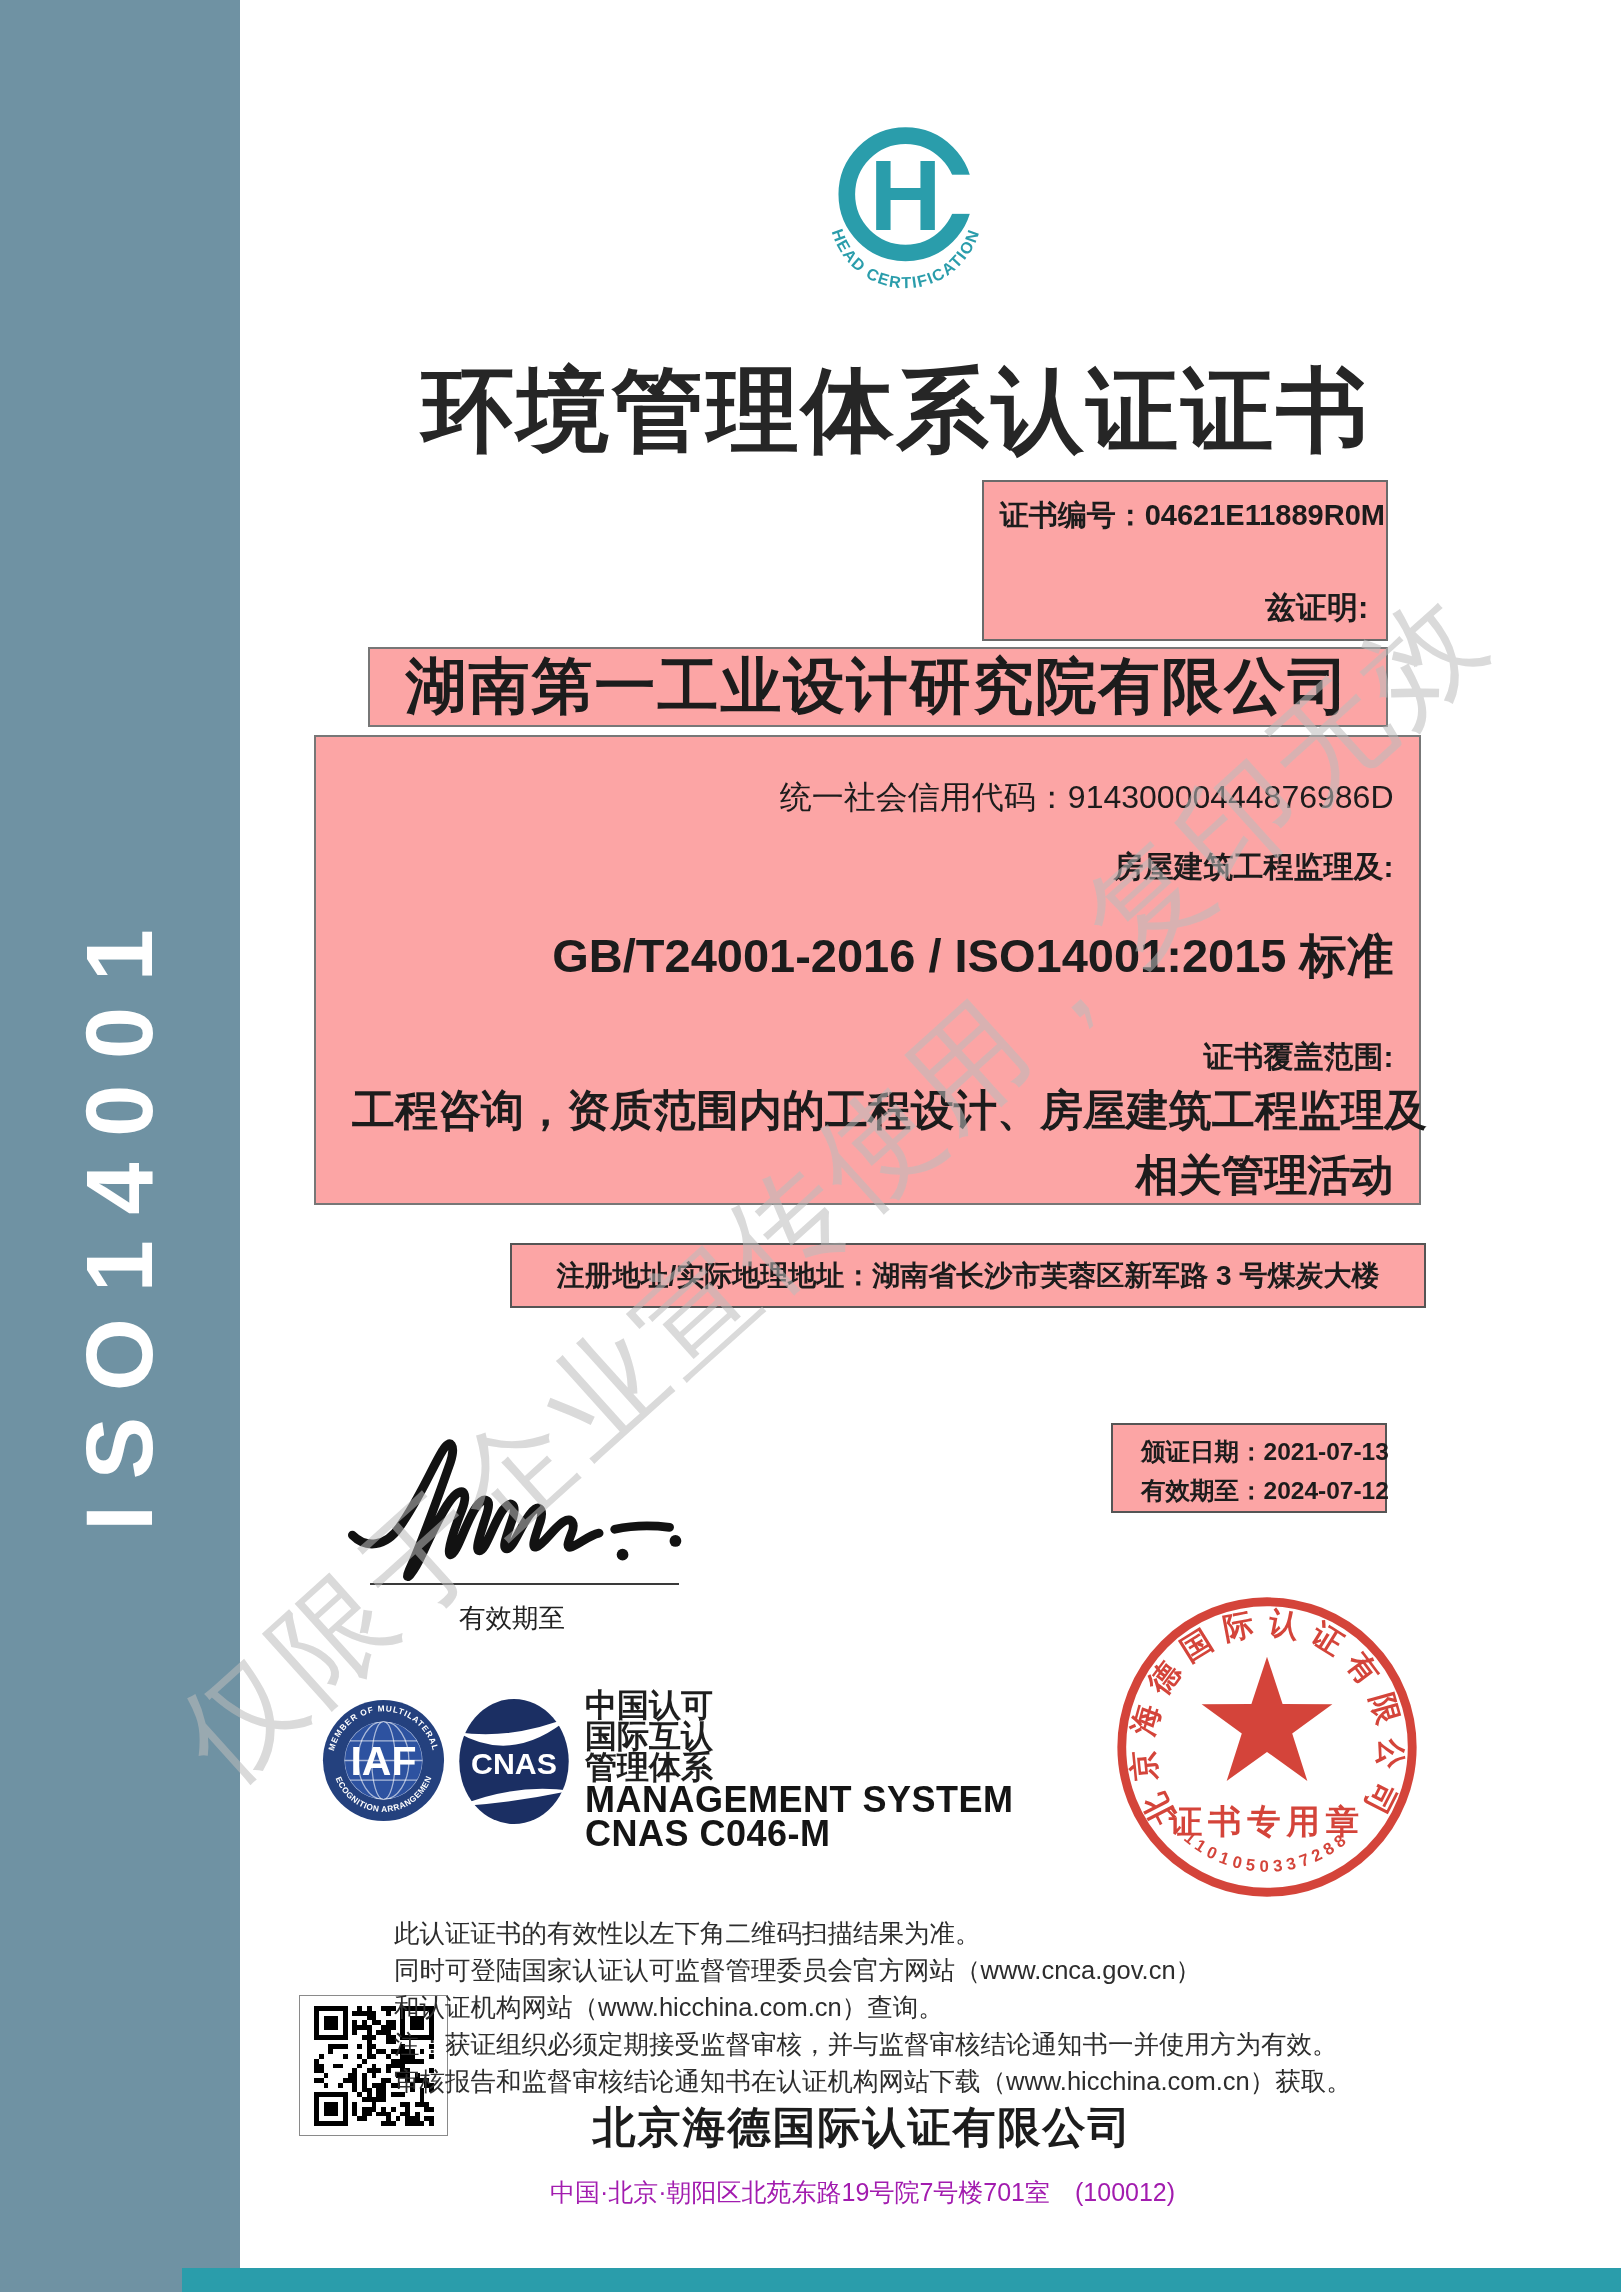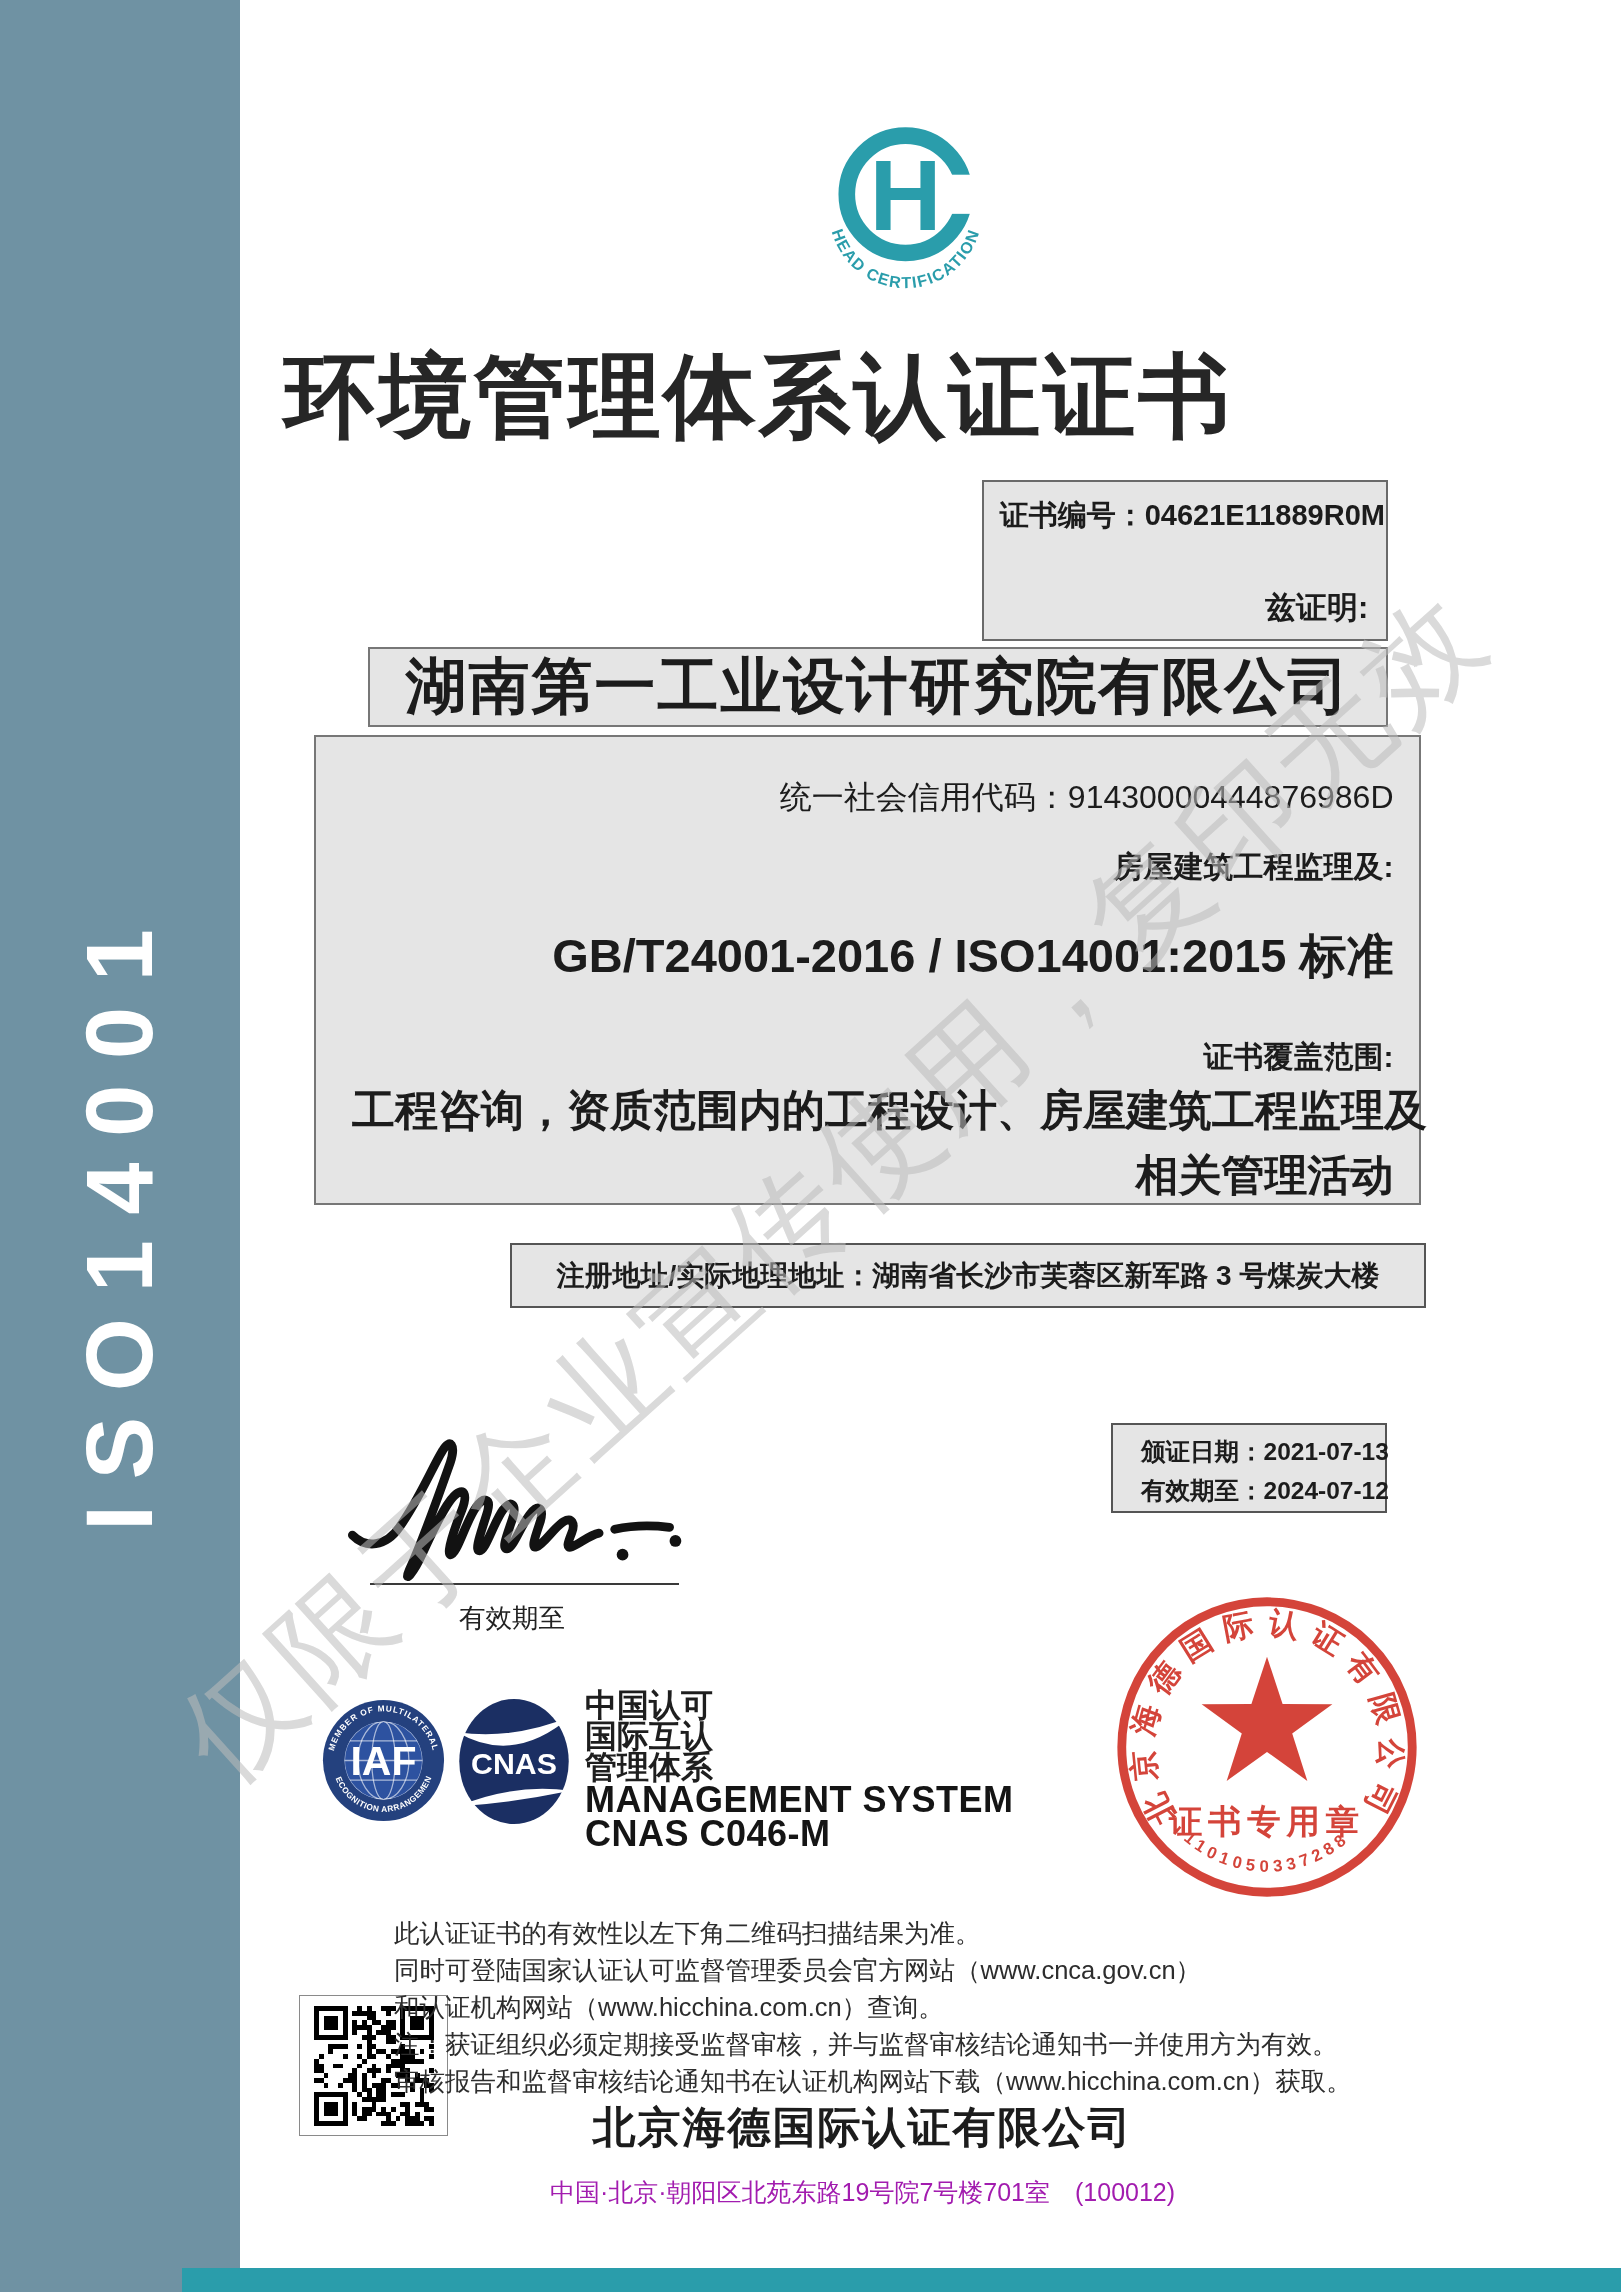--- a/index.html
+++ b/index.html
@@ -11,24 +11,24 @@
   #iso-vert{left:56px;top:1531px;transform:rotate(-90deg);transform-origin:0 0;
             font-size:94px;font-weight:bold;letter-spacing:25.5px;color:#ffffff;
             white-space:nowrap;line-height:127px;z-index:2;}
   
   #watermark{left:157px;top:1710px;transform:rotate(-42deg);transform-origin:0 0;
              font-size:116px;line-height:127px;letter-spacing:5.9px;color:#bcbcbc;
              opacity:.55;white-space:nowrap;z-index:3;pointer-events:none;}
   
   #hc-logo{left:821px;top:116px;z-index:2;}
   
-  #title{left:240px;top:335px;width:1313px;text-align:left;font-size:92px;
-         font-weight:900;letter-spacing:2.9px;color:#262626;z-index:2;padding-left:44px;}
-  
-  .box{background:#e5e5e5;border:2px solid #6a6a6a;z-index:2;}
+  #title{left:240px;top:349px;width:1313px;text-align:center;font-size:92px;
+         font-weight:900;letter-spacing:2.9px;color:#262626;z-index:2;}
+  
+  .box{background:#fca5a5;border:2px solid #6a6a6a;z-index:2;}
   #certno-box{left:982px;top:480px;width:402px;height:157px;}
   #certno-line{left:15.7px;top:13.7px;font-size:29px;font-weight:bold;position:absolute;}
   #hereby{right:17.6px;bottom:9.8px;font-size:31px;font-weight:bold;position:absolute;}
   #company-box{left:368px;top:647px;width:1016px;height:76px;display:flex;
                align-items:center;justify-content:center;border-color:#777;}
   #company-name{font-size:61px;font-weight:bold;letter-spacing:2px;white-space:nowrap;}
   #info-box{left:314px;top:735px;width:1103px;height:466px;border-color:#777;}
   .info-line{position:absolute;left:0;width:100%;text-align:right;box-sizing:border-box;
              padding-right:25.5px;white-space:nowrap;padding-left:36px;}
   #credit-code{top:39px;font-size:32px;font-weight:500;}

